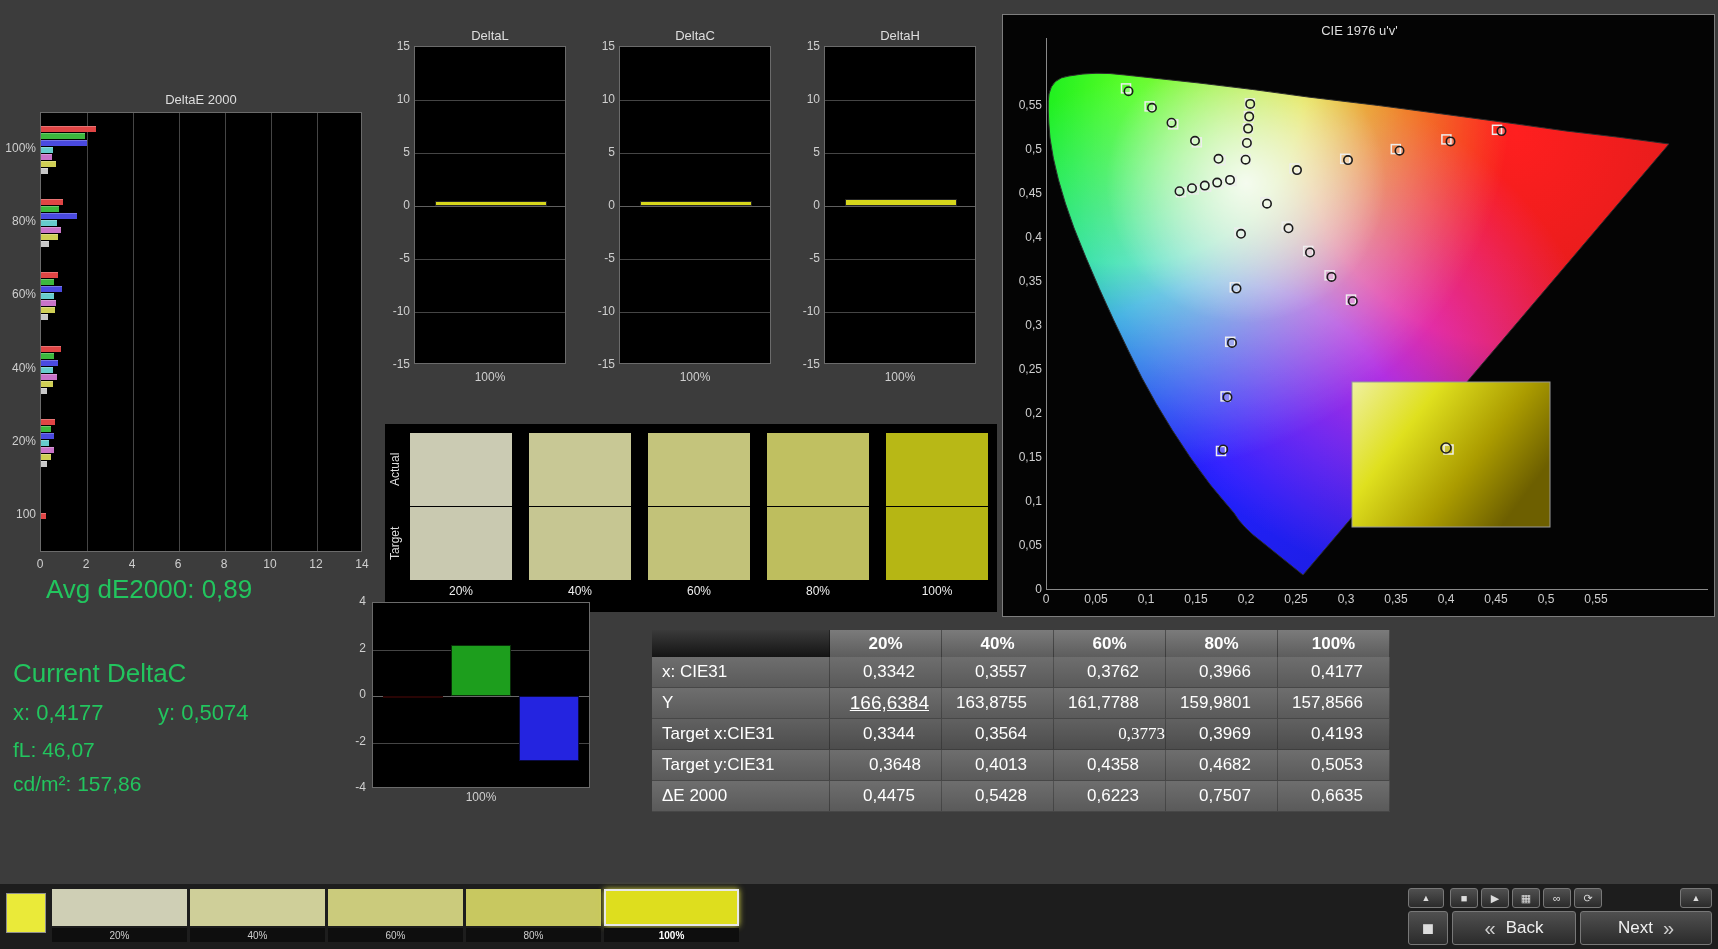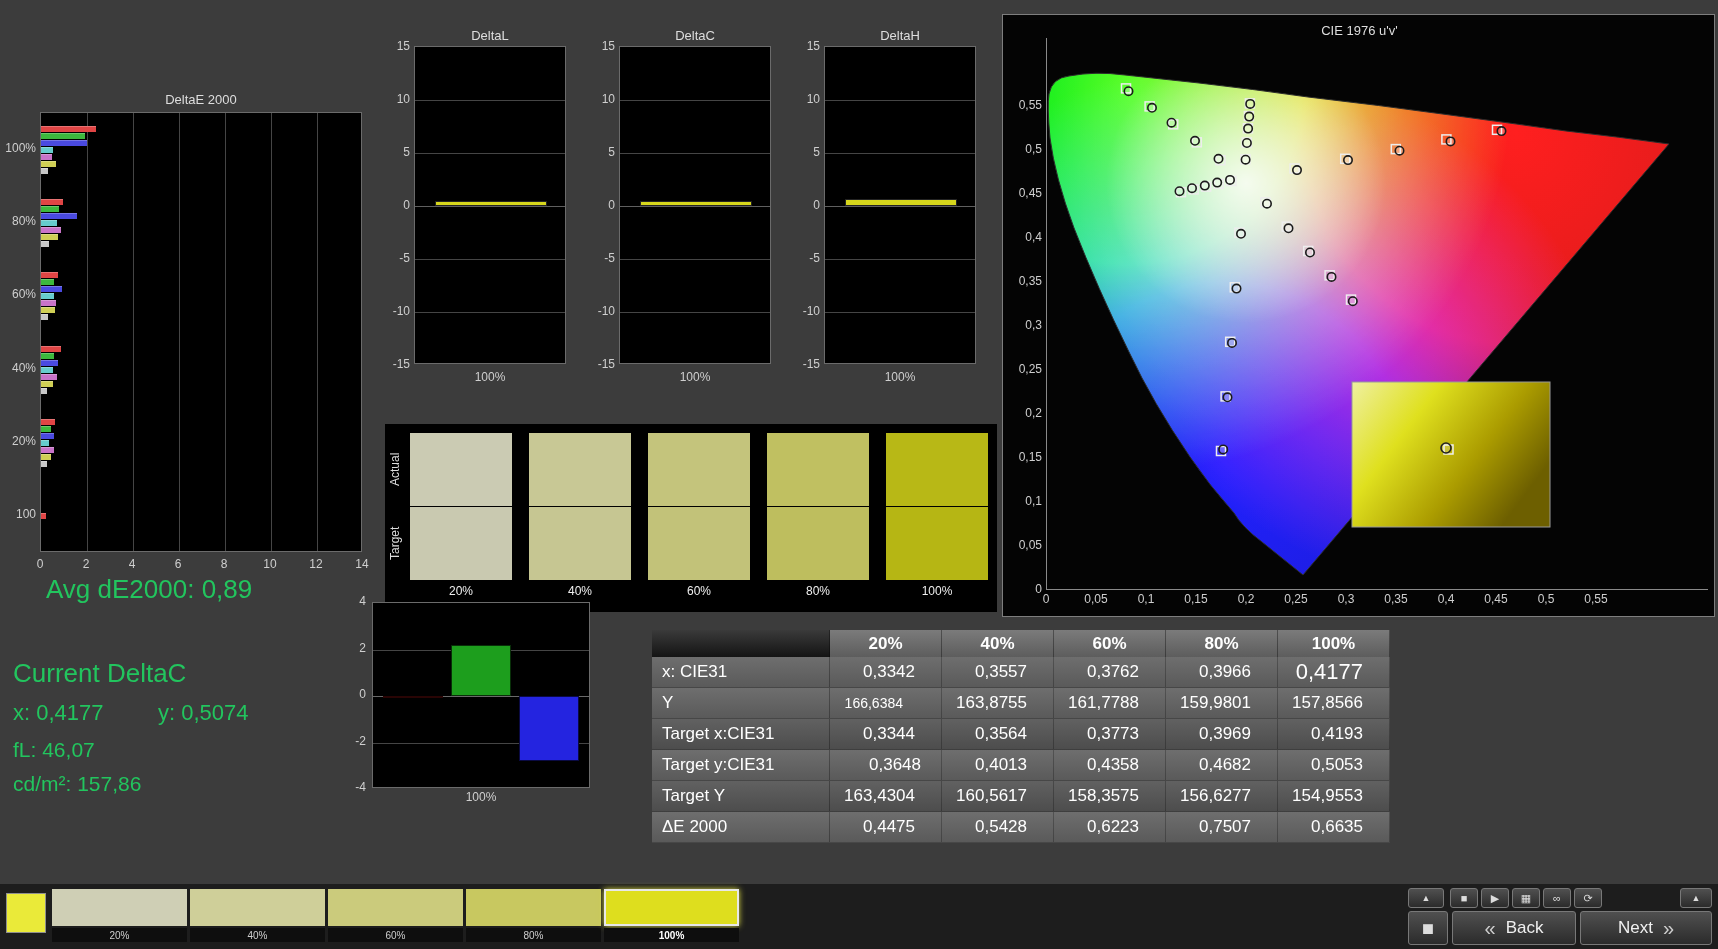--- a/index.html
+++ b/index.html
@@ -317,53 +317,45 @@
         <div style="position: static; width: 112px; height: 27px; display: flex; align-items: center; justify-content: center; font-weight: bold; font-size: 17px; color: rgb(255, 255, 255); background: linear-gradient(rgb(123, 123, 123), rgb(93, 93, 93)); border-right: 1px solid rgba(0, 0, 0, 0.35); box-sizing: border-box;">60%</div>
         <div style="position: static; width: 112px; height: 27px; display: flex; align-items: center; justify-content: center; font-weight: bold; font-size: 17px; color: rgb(255, 255, 255); background: linear-gradient(rgb(123, 123, 123), rgb(93, 93, 93)); border-right: 1px solid rgba(0, 0, 0, 0.35); box-sizing: border-box;">80%</div>
         <div style="position: static; width: 112px; height: 27px; display: flex; align-items: center; justify-content: center; font-weight: bold; font-size: 17px; color: rgb(255, 255, 255); background: linear-gradient(rgb(123, 123, 123), rgb(93, 93, 93)); border-right: 1px solid rgba(0, 0, 0, 0.35); box-sizing: border-box;">100%</div>
       </div>
       <div style="position: relative; display: flex; height: 31px; left: 0px; background: linear-gradient(rgb(110, 110, 110), rgb(90, 90, 90)); border-bottom: 1px solid rgba(0, 0, 0, 0.35); box-sizing: border-box;">
         <div style="position: static; width: 178px; padding-left: 10px; display: flex; align-items: center; font-size: 17px; color: rgb(255, 255, 255); box-sizing: border-box; border-right: 1px solid rgba(0, 0, 0, 0.3);">x: CIE31</div>
         <div style="position: static; width: 112px; display: flex; align-items: center; justify-content: flex-end; padding-right: 26px; font-size: 17px; color: rgb(255, 255, 255); box-sizing: border-box; border-right: 1px solid rgba(0, 0, 0, 0.25);">0,3342</div>
         <div style="position: static; width: 112px; display: flex; align-items: center; justify-content: flex-end; padding-right: 26px; font-size: 17px; color: rgb(255, 255, 255); box-sizing: border-box; border-right: 1px solid rgba(0, 0, 0, 0.25);">0,3557</div>
         <div style="position: static; width: 112px; display: flex; align-items: center; justify-content: flex-end; padding-right: 26px; font-size: 17px; color: rgb(255, 255, 255); box-sizing: border-box; border-right: 1px solid rgba(0, 0, 0, 0.25);">0,3762</div>
         <div style="position: static; width: 112px; display: flex; align-items: center; justify-content: flex-end; padding-right: 26px; font-size: 17px; color: rgb(255, 255, 255); box-sizing: border-box; border-right: 1px solid rgba(0, 0, 0, 0.25);">0,3966</div>
-        <div style="position: static; width: 112px; display: flex; align-items: center; justify-content: flex-end; padding-right: 26px; font-size: 22px; color: rgb(255, 255, 255); box-sizing: border-box; border-right: 1px solid rgba(0, 0, 0, 0.25);">0,4177</div>
+        <div style="position: static; width: 112px; display: flex; align-items: center; justify-content: flex-end; padding-right: 26px; font-size: 17px; color: rgb(255, 255, 255); box-sizing: border-box; border-right: 1px solid rgba(0, 0, 0, 0.25);">0,4177</div>
       </div>
       <div style="position: relative; display: flex; height: 31px; left: 0px; background: linear-gradient(rgb(110, 110, 110), rgb(90, 90, 90)); border-bottom: 1px solid rgba(0, 0, 0, 0.35); box-sizing: border-box;">
         <div style="position: static; width: 178px; padding-left: 10px; display: flex; align-items: center; font-size: 17px; color: rgb(255, 255, 255); box-sizing: border-box; border-right: 1px solid rgba(0, 0, 0, 0.3);">Y</div>
-        <div style="position: static; width: 112px; display: flex; align-items: center; justify-content: flex-end; padding-right: 38px; font-size: 14px; color: rgb(255, 255, 255); box-sizing: border-box; border-right: 1px solid rgba(0, 0, 0, 0.25);">166,6384</div>
+        <div style="position: static; width: 112px; display: flex; align-items: center; justify-content: flex-end; padding-right: 12px; font-size: 19px; color: rgb(255, 255, 255); box-sizing: border-box; border-right: 1px solid rgba(0, 0, 0, 0.25); text-decoration: underline;">166,6384</div>
         <div style="position: static; width: 112px; display: flex; align-items: center; justify-content: flex-end; padding-right: 26px; font-size: 17px; color: rgb(255, 255, 255); box-sizing: border-box; border-right: 1px solid rgba(0, 0, 0, 0.25);">163,8755</div>
         <div style="position: static; width: 112px; display: flex; align-items: center; justify-content: flex-end; padding-right: 26px; font-size: 17px; color: rgb(255, 255, 255); box-sizing: border-box; border-right: 1px solid rgba(0, 0, 0, 0.25);">161,7788</div>
         <div style="position: static; width: 112px; display: flex; align-items: center; justify-content: flex-end; padding-right: 26px; font-size: 17px; color: rgb(255, 255, 255); box-sizing: border-box; border-right: 1px solid rgba(0, 0, 0, 0.25);">159,9801</div>
         <div style="position: static; width: 112px; display: flex; align-items: center; justify-content: flex-end; padding-right: 26px; font-size: 17px; color: rgb(255, 255, 255); box-sizing: border-box; border-right: 1px solid rgba(0, 0, 0, 0.25);">157,8566</div>
       </div>
       <div style="position: relative; display: flex; height: 31px; left: 0px; background: linear-gradient(rgb(97, 97, 97), rgb(77, 77, 77)); border-bottom: 1px solid rgba(0, 0, 0, 0.35); box-sizing: border-box;">
         <div style="position: static; width: 178px; padding-left: 10px; display: flex; align-items: center; font-size: 17px; color: rgb(255, 255, 255); box-sizing: border-box; border-right: 1px solid rgba(0, 0, 0, 0.3);">Target x:CIE31</div>
         <div style="position: static; width: 112px; display: flex; align-items: center; justify-content: flex-end; padding-right: 26px; font-size: 17px; color: rgb(255, 255, 255); box-sizing: border-box; border-right: 1px solid rgba(0, 0, 0, 0.25);">0,3344</div>
         <div style="position: static; width: 112px; display: flex; align-items: center; justify-content: flex-end; padding-right: 26px; font-size: 17px; color: rgb(255, 255, 255); box-sizing: border-box; border-right: 1px solid rgba(0, 0, 0, 0.25);">0,3564</div>
-        <div style="position: static; width: 112px; display: flex; align-items: center; justify-content: flex-end; padding-right: 26px; font-size: 17px; color: rgb(255, 255, 255); box-sizing: border-box; border-right: 1px solid rgba(0, 0, 0, 0.25);">0,3773</div>
+        <div style="position: static; width: 112px; display: flex; align-items: center; justify-content: flex-end; font-size: 17px; color: rgb(255, 255, 255); box-sizing: border-box; border-right: 1px solid rgba(0, 0, 0, 0.25); font-family: Liberation Serif, serif;">0,3773</div>
         <div style="position: static; width: 112px; display: flex; align-items: center; justify-content: flex-end; padding-right: 26px; font-size: 17px; color: rgb(255, 255, 255); box-sizing: border-box; border-right: 1px solid rgba(0, 0, 0, 0.25);">0,3969</div>
         <div style="position: static; width: 112px; display: flex; align-items: center; justify-content: flex-end; padding-right: 26px; font-size: 17px; color: rgb(255, 255, 255); box-sizing: border-box; border-right: 1px solid rgba(0, 0, 0, 0.25);">0,4193</div>
       </div>
       <div style="position: relative; display: flex; height: 31px; left: 0px; background: linear-gradient(rgb(110, 110, 110), rgb(90, 90, 90)); border-bottom: 1px solid rgba(0, 0, 0, 0.35); box-sizing: border-box;">
         <div style="position: static; width: 178px; padding-left: 10px; display: flex; align-items: center; font-size: 17px; color: rgb(255, 255, 255); box-sizing: border-box; border-right: 1px solid rgba(0, 0, 0, 0.3);">Target y:CIE31</div>
         <div style="position: static; width: 112px; display: flex; align-items: center; justify-content: flex-end; padding-right: 20px; font-size: 17px; color: rgb(255, 255, 255); box-sizing: border-box; border-right: 1px solid rgba(0, 0, 0, 0.25);">0,3648</div>
         <div style="position: static; width: 112px; display: flex; align-items: center; justify-content: flex-end; padding-right: 26px; font-size: 17px; color: rgb(255, 255, 255); box-sizing: border-box; border-right: 1px solid rgba(0, 0, 0, 0.25);">0,4013</div>
         <div style="position: static; width: 112px; display: flex; align-items: center; justify-content: flex-end; padding-right: 26px; font-size: 17px; color: rgb(255, 255, 255); box-sizing: border-box; border-right: 1px solid rgba(0, 0, 0, 0.25);">0,4358</div>
         <div style="position: static; width: 112px; display: flex; align-items: center; justify-content: flex-end; padding-right: 26px; font-size: 17px; color: rgb(255, 255, 255); box-sizing: border-box; border-right: 1px solid rgba(0, 0, 0, 0.25);">0,4682</div>
         <div style="position: static; width: 112px; display: flex; align-items: center; justify-content: flex-end; padding-right: 26px; font-size: 17px; color: rgb(255, 255, 255); box-sizing: border-box; border-right: 1px solid rgba(0, 0, 0, 0.25);">0,5053</div>
-      </div>
-      <div style="position: relative; display: flex; height: 31px; left: 0px; background: linear-gradient(rgb(97, 97, 97), rgb(77, 77, 77)); border-bottom: 1px solid rgba(0, 0, 0, 0.35); box-sizing: border-box;">
-        <div style="position: static; width: 178px; padding-left: 10px; display: flex; align-items: center; font-size: 17px; color: rgb(255, 255, 255); box-sizing: border-box; border-right: 1px solid rgba(0, 0, 0, 0.3);">Target Y</div>
-        <div style="position: static; width: 112px; display: flex; align-items: center; justify-content: flex-end; padding-right: 26px; font-size: 17px; color: rgb(255, 255, 255); box-sizing: border-box; border-right: 1px solid rgba(0, 0, 0, 0.25);">163,4304</div>
-        <div style="position: static; width: 112px; display: flex; align-items: center; justify-content: flex-end; padding-right: 26px; font-size: 17px; color: rgb(255, 255, 255); box-sizing: border-box; border-right: 1px solid rgba(0, 0, 0, 0.25);">160,5617</div>
-        <div style="position: static; width: 112px; display: flex; align-items: center; justify-content: flex-end; padding-right: 26px; font-size: 17px; color: rgb(255, 255, 255); box-sizing: border-box; border-right: 1px solid rgba(0, 0, 0, 0.25);">158,3575</div>
-        <div style="position: static; width: 112px; display: flex; align-items: center; justify-content: flex-end; padding-right: 26px; font-size: 17px; color: rgb(255, 255, 255); box-sizing: border-box; border-right: 1px solid rgba(0, 0, 0, 0.25);">156,6277</div>
-        <div style="position: static; width: 112px; display: flex; align-items: center; justify-content: flex-end; padding-right: 26px; font-size: 17px; color: rgb(255, 255, 255); box-sizing: border-box; border-right: 1px solid rgba(0, 0, 0, 0.25);">154,9553</div>
       </div>
       <div style="position: relative; display: flex; height: 31px; left: 0px; background: linear-gradient(rgb(110, 110, 110), rgb(90, 90, 90)); border-bottom: 1px solid rgba(0, 0, 0, 0.35); box-sizing: border-box;">
         <div style="position: static; width: 178px; padding-left: 10px; display: flex; align-items: center; font-size: 17px; color: rgb(255, 255, 255); box-sizing: border-box; border-right: 1px solid rgba(0, 0, 0, 0.3);">ΔE 2000</div>
         <div style="position: static; width: 112px; display: flex; align-items: center; justify-content: flex-end; padding-right: 26px; font-size: 17px; color: rgb(255, 255, 255); box-sizing: border-box; border-right: 1px solid rgba(0, 0, 0, 0.25);">0,4475</div>
         <div style="position: static; width: 112px; display: flex; align-items: center; justify-content: flex-end; padding-right: 26px; font-size: 17px; color: rgb(255, 255, 255); box-sizing: border-box; border-right: 1px solid rgba(0, 0, 0, 0.25);">0,5428</div>
         <div style="position: static; width: 112px; display: flex; align-items: center; justify-content: flex-end; padding-right: 26px; font-size: 17px; color: rgb(255, 255, 255); box-sizing: border-box; border-right: 1px solid rgba(0, 0, 0, 0.25);">0,6223</div>
         <div style="position: static; width: 112px; display: flex; align-items: center; justify-content: flex-end; padding-right: 26px; font-size: 17px; color: rgb(255, 255, 255); box-sizing: border-box; border-right: 1px solid rgba(0, 0, 0, 0.25);">0,7507</div>
         <div style="position: static; width: 112px; display: flex; align-items: center; justify-content: flex-end; padding-right: 26px; font-size: 17px; color: rgb(255, 255, 255); box-sizing: border-box; border-right: 1px solid rgba(0, 0, 0, 0.25);">0,6635</div>
       </div>
     </div>

